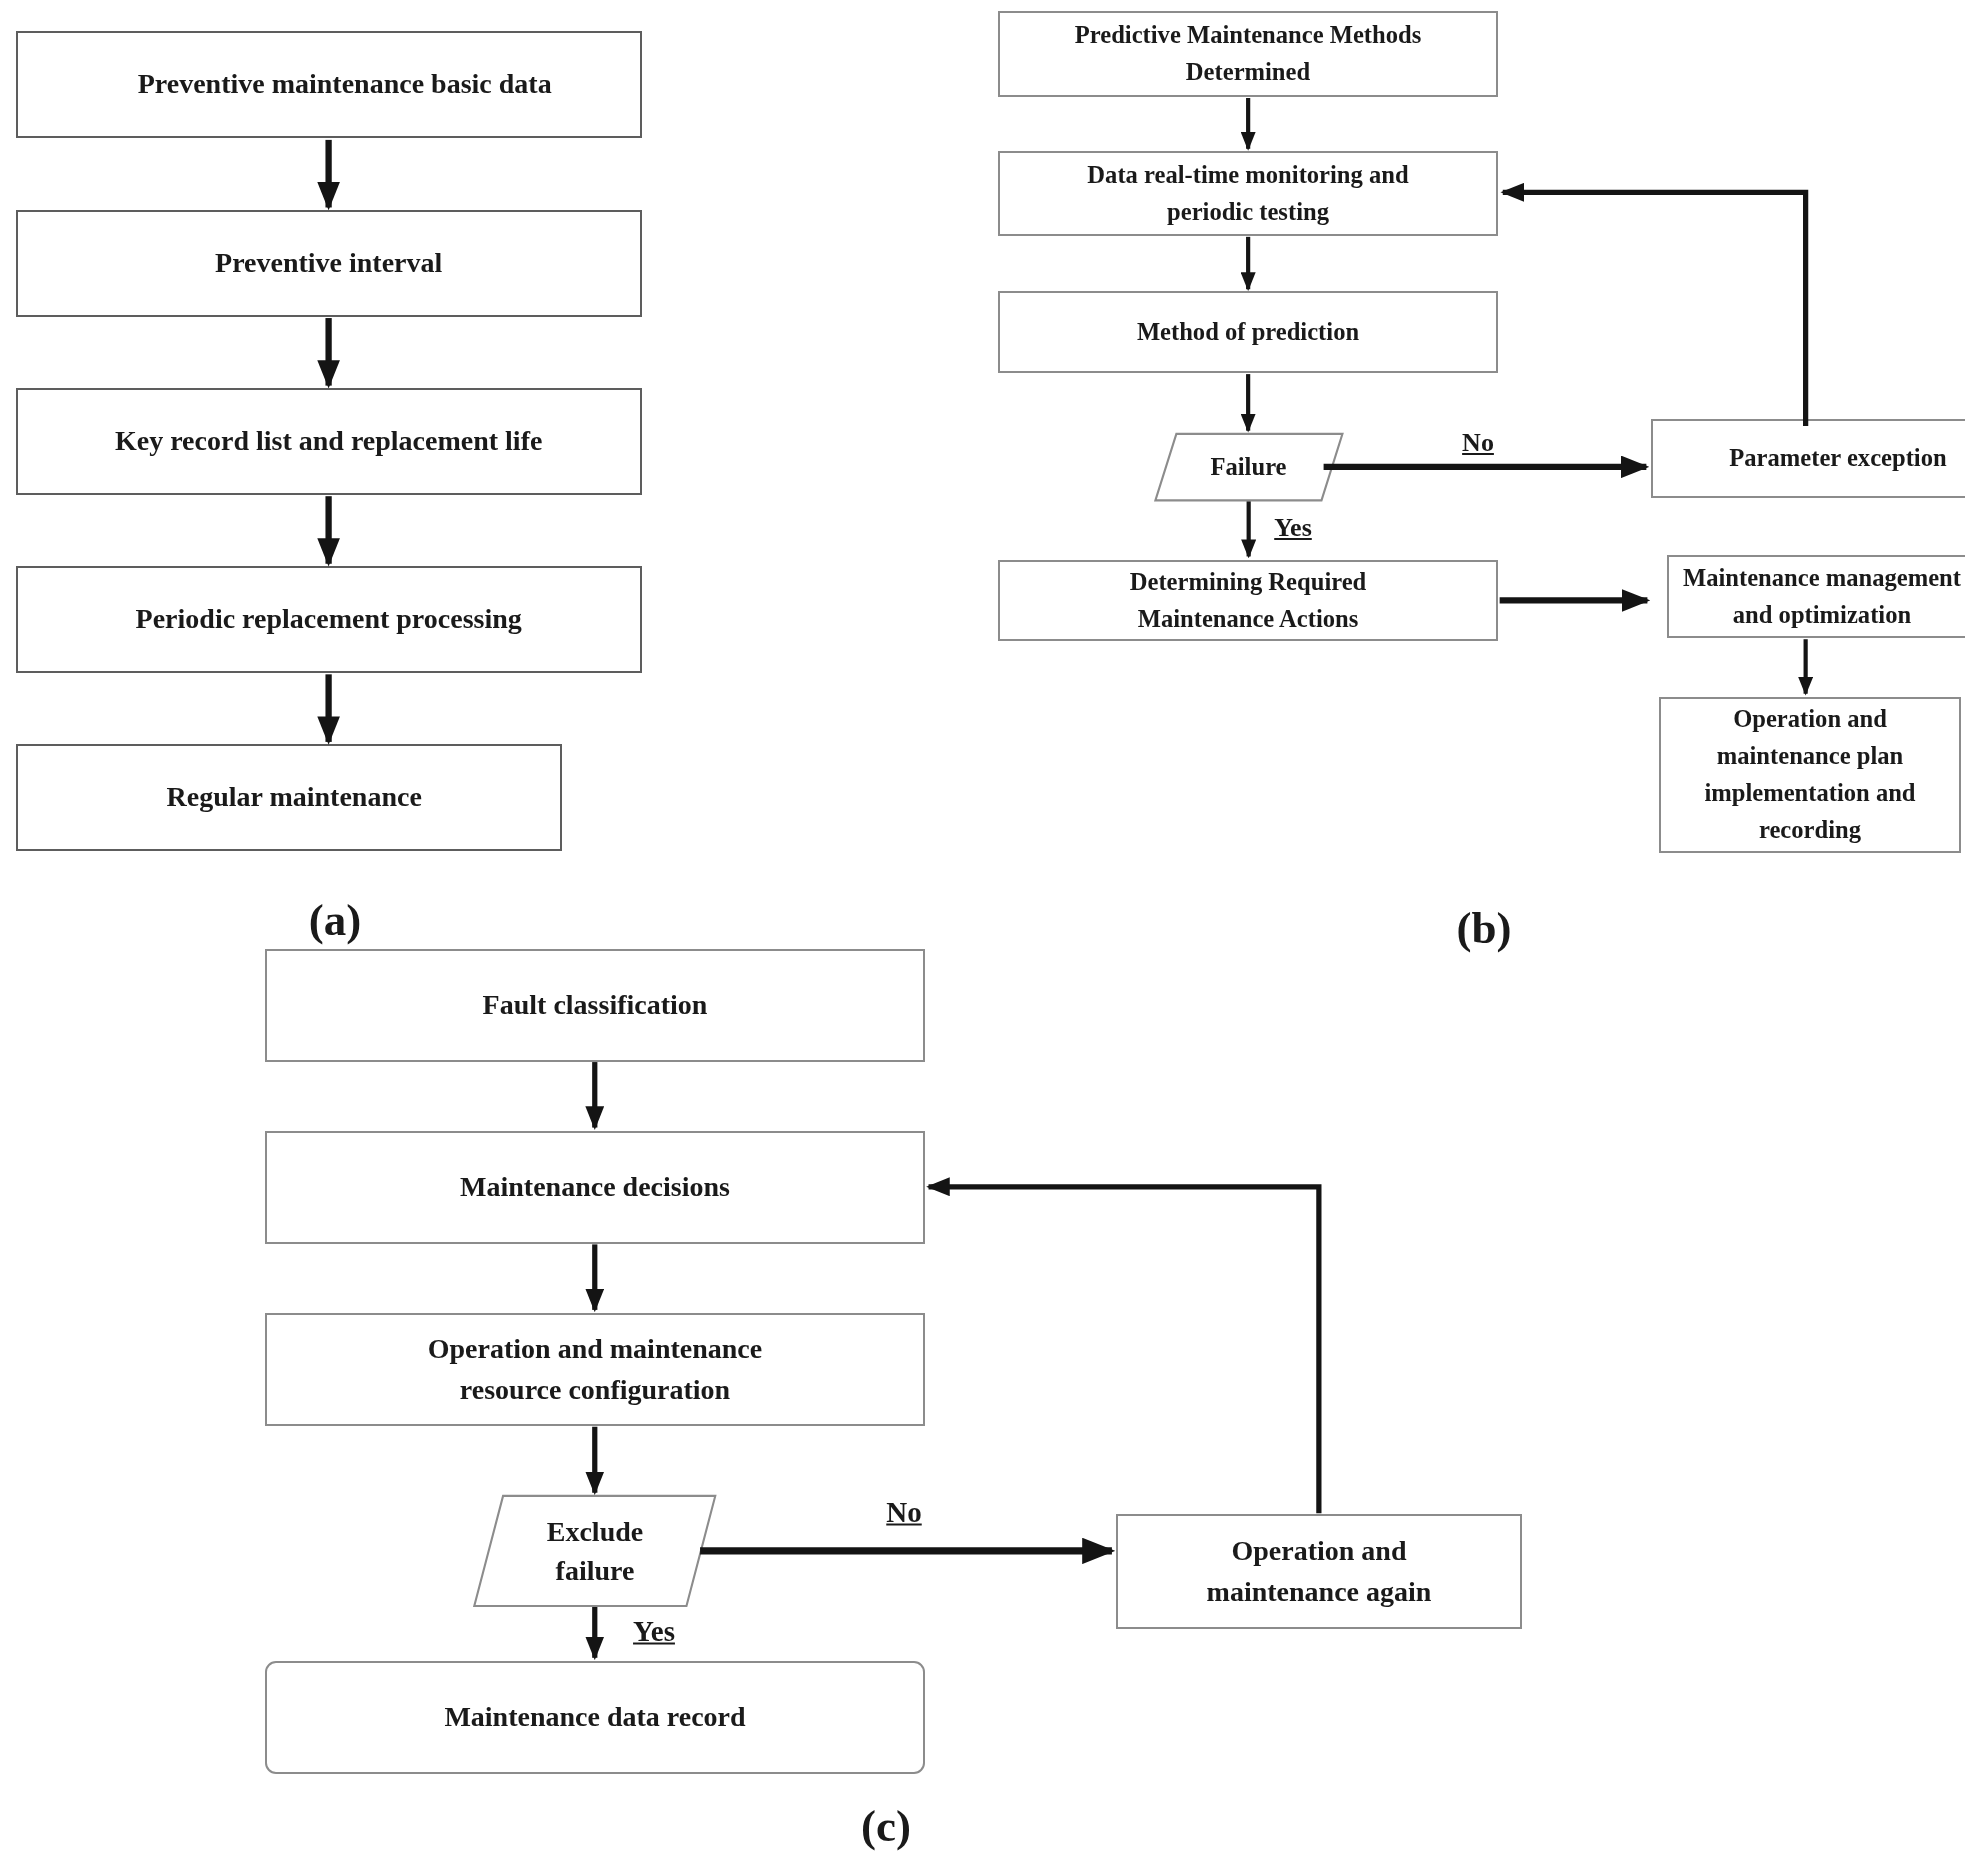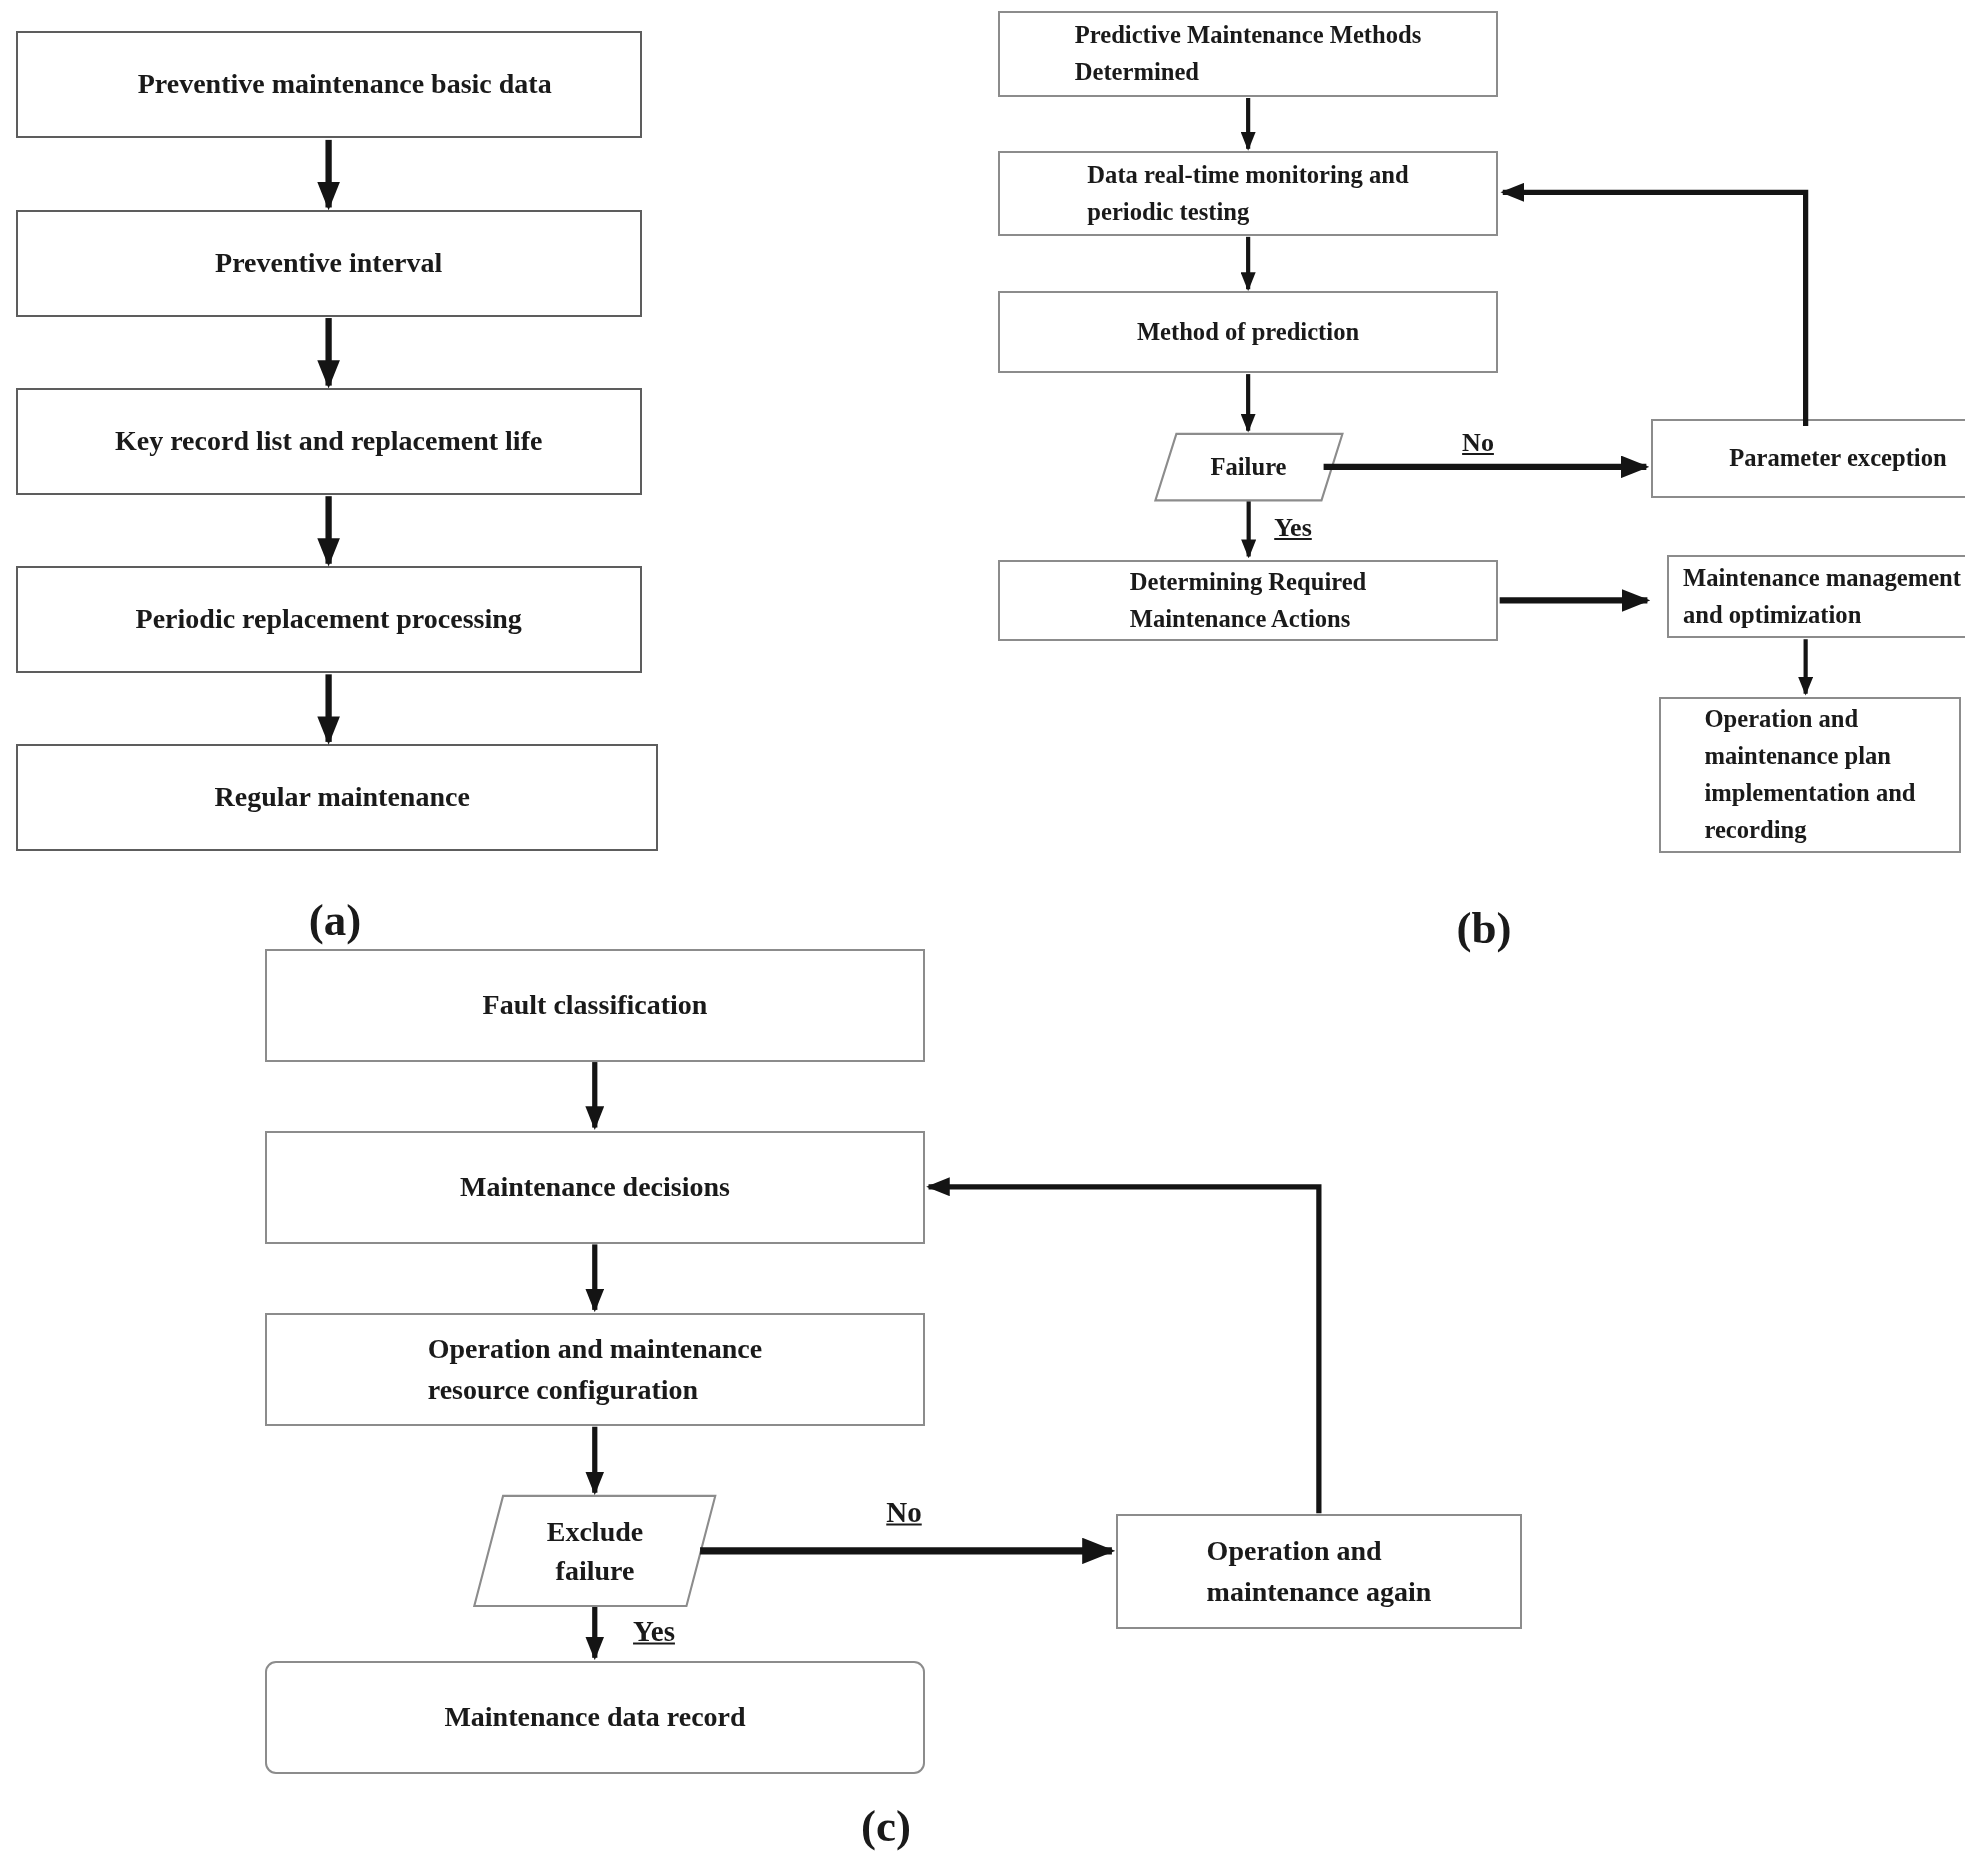--- a/index.html
+++ b/index.html
@@ -18,20 +18,21 @@
     font-family:"Liberation Serif","DejaVu Serif",serif;
     color:var(--text);
     overflow:hidden;
   }
   .node{
     position:absolute;
     background:#ffffff;
     display:flex;
     align-items:center;
     justify-content:center;
+    text-align:center;
     font-weight:700;
     color:var(--text);
     white-space:pre-line;
     z-index:2;
     box-sizing:border-box;
   }
   .panel-a-node{border:2.1px solid var(--panel-a-border);font-size:28px;line-height:1.3;}
   .panel-b-node{border:2.1px solid var(--box-border);font-size:24.6px;line-height:1.5;}
   .panel-c-node{border:2.1px solid var(--box-border);font-size:28px;line-height:1.45;}
   .decision-text{
@@ -85,21 +86,21 @@
   <svg class="layer shapes" viewBox="0 0 3750 3569">
     <polygon class="para" points="2205,955 2245,828 2562,828 2522,955"></polygon>
     <polygon class="para" points="905,3065 960,2855 1365,2855 1310,3065"></polygon>
   </svg>
 
   <section>
     <div class="node panel-a-node" style="left:15.7px;top:31px;width:626px;height:107px;padding-left:32px;">Preventive maintenance basic data</div>
     <div class="node panel-a-node" style="left:15.7px;top:210px;width:626px;height:107px;">Preventive interval</div>
     <div class="node panel-a-node" style="left:15.7px;top:388px;width:626px;height:107px;">Key record list and replacement life</div>
     <div class="node panel-a-node" style="left:15.7px;top:566px;width:626px;height:107px;">Periodic replacement processing</div>
-    <div class="node panel-a-node" style="left:15.7px;top:744px;width:642px;height:107px;padding-left:11px;">Regular maintenance</div>
+    <div class="node panel-a-node" style="left:15.7px;top:744px;width:546px;height:107px;padding-left:11px;">Regular maintenance</div>
     <div class="caption" style="left:335px;top:920px;">(a)</div>
   </section>
 
   <section>
     <div class="node panel-b-node" style="left:998px;top:10.5px;width:500px;height:86px;">Predictive Maintenance Methods
 Determined</div>
     <div class="node panel-b-node" style="left:998px;top:151px;width:500px;height:85px;">Data real-time monitoring and
 periodic testing</div>
     <div class="node panel-b-node" style="left:998px;top:291px;width:500px;height:82px;">Method of prediction</div>
     <div class="decision-text decision-b" style="left:1162px;top:434px;width:173px;height:67px;">Failure</div>

